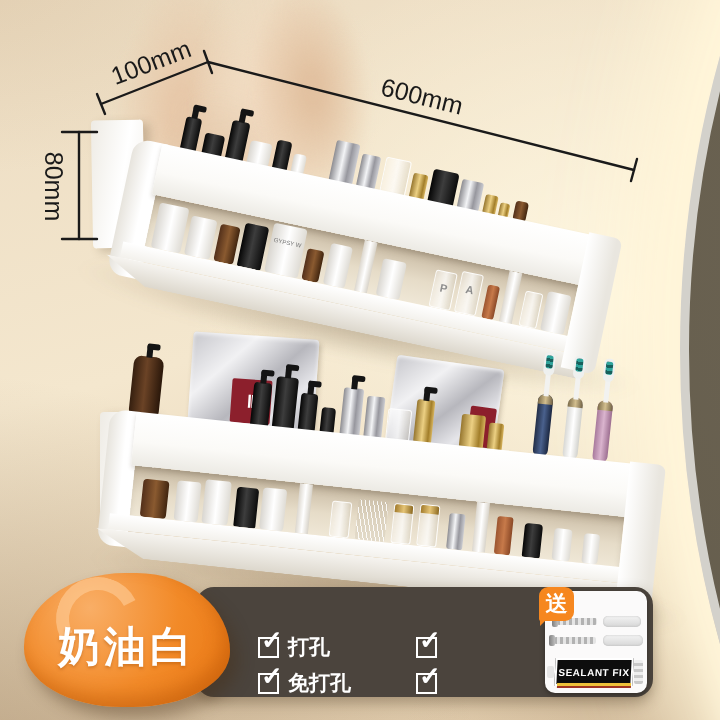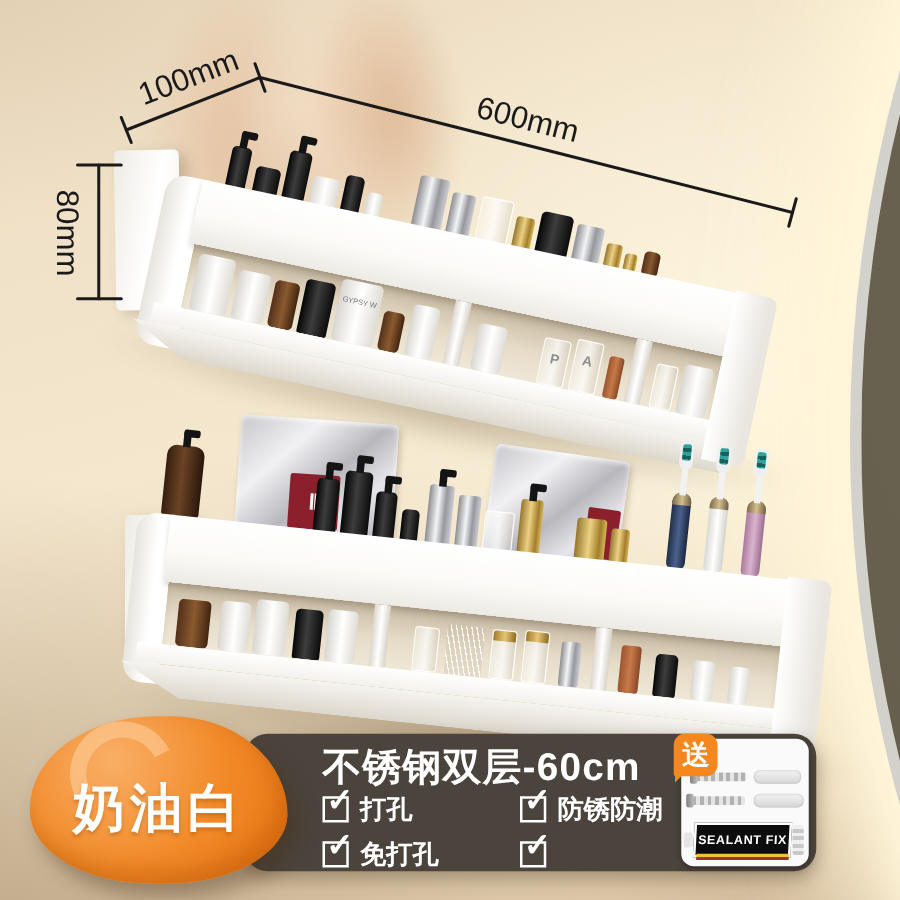--- a/index.html
+++ b/index.html
@@ -240,33 +240,31 @@
       <line x1="79" y1="132" x2="79" y2="239"></line>
       <line x1="62" y1="132" x2="97" y2="132"></line>
       <line x1="62" y1="239" x2="97" y2="239"></line>
     </g>
   </svg>
   <div class="dim-label dlA">100mm</div>
   <div class="dim-label dlB">600mm</div>
   <div class="dim-label dlC">80mm</div>
 
   <div class="banner">
-    <div class="bn-title">不锈钢双层-60cm</div>
     <div class="feats">
       <div class="feat">
         <span class="cbx">
             <i>✓</i>
           </span>
         <span>打孔</span>
       </div>
       <div class="feat">
         <span class="cbx">
             <i>✓</i>
           </span>
-        <span>防锈防潮</span>
       </div>
       <div class="feat">
         <span class="cbx">
             <i>✓</i>
           </span>
         <span>免打孔</span>
       </div>
       <div class="feat">
         <span class="cbx">
             <i>✓</i>

